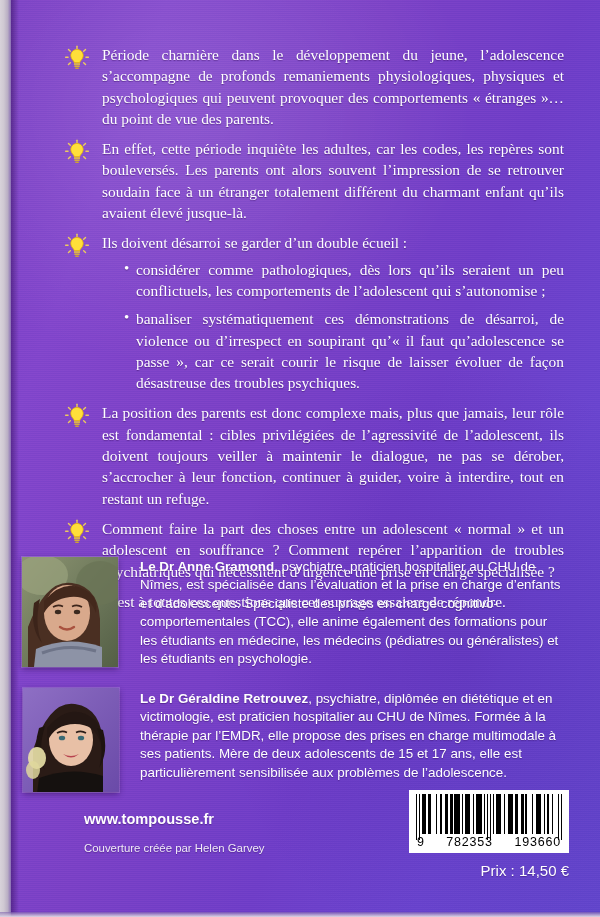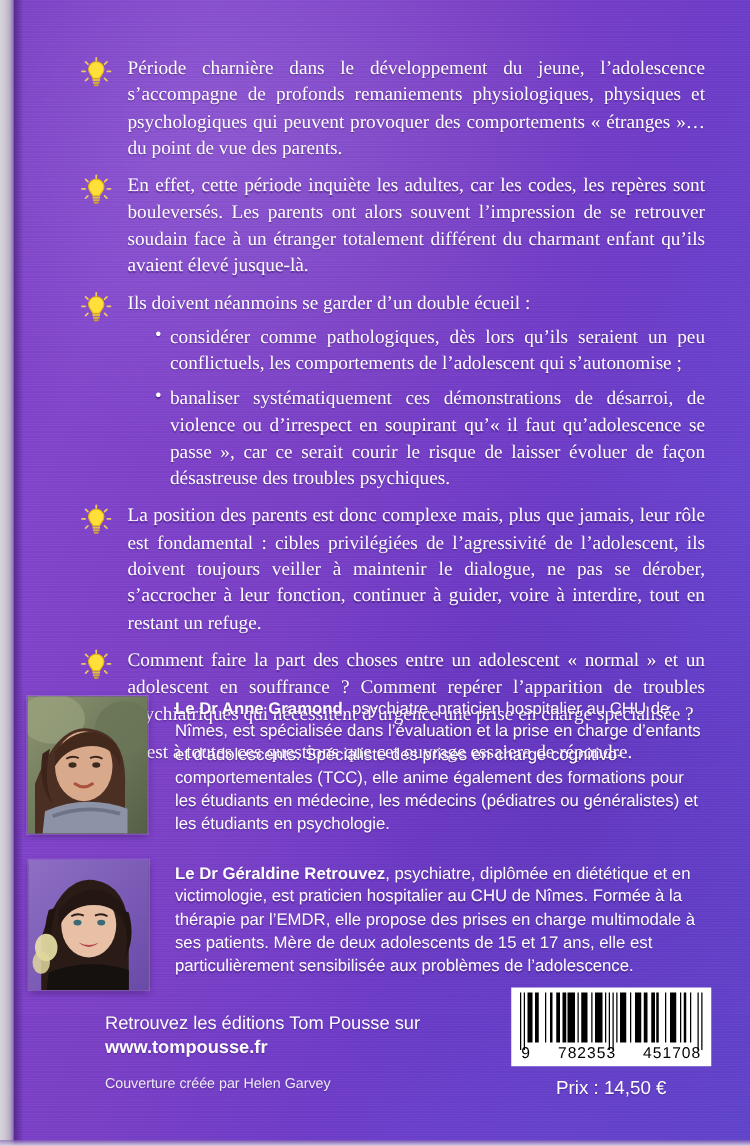--- a/index.html
+++ b/index.html
@@ -182,21 +182,21 @@
     letter-spacing: .8px;
     display: flex;
     justify-content: space-between;
     padding: 1px 2px 0 2px;
   }
   .price {
     position: absolute;
     left: 409px;
     top: 862px;
     width: 160px;
-    text-align: center;
+    text-align: right;
     font-family: "Liberation Sans", "DejaVu Sans", sans-serif;
     font-size: 15px;
     color: #ffffff;
     text-shadow: 0 1px 1px rgba(40,0,80,.4);
   }
 </style>
 </head>
 <body>
 
 <div id="cover">
@@ -255,21 +255,21 @@
             <line x1="2" y1="15" x2="5" y2="15"></line>
             <line x1="30" y1="15" x2="27" y2="15"></line>
             <line x1="5.5" y1="24" x2="7.8" y2="21.8"></line>
             <line x1="26.5" y1="24" x2="24.2" y2="21.8"></line>
           </g>
           <path d="M16 5.5c-4.4 0-7.6 3.3-7.6 7.4 0 2.9 1.6 4.7 2.8 6.2.9 1.1 1.3 1.8 1.4 2.6h6.8c.1-.8.5-1.5 1.4-2.6 1.2-1.5 2.8-3.3 2.8-6.2 0-4.1-3.2-7.4-7.6-7.4z" fill="#ffdf3a" stroke="#e8b800" stroke-width="1"></path>
           <rect x="12.3" y="22.4" width="7.4" height="2.1" fill="#e3bb4a"></rect>
           <rect x="12.8" y="25.1" width="6.4" height="2.0" fill="#d9ae3e"></rect>
           <rect x="13.6" y="27.6" width="4.8" height="2.0" rx="1" fill="#cfa133"></rect>
         </svg>
-        <span>Ils doivent néanmoins se garder d’un double écueil :</span>
+        <span>Ils doivent désarroi se garder d’un double écueil :</span>
 
         <ul class="sublist">
           <li>considérer comme pathologiques, dès lors qu’ils seraient un peu conflictuels, les comportements de l’adolescent qui s’autonomise ;</li>
           <li>banaliser systématiquement ces démonstrations de désarroi, de violence ou d’irrespect en soupirant qu’« il faut qu’adolescence se passe », car ce serait courir le risque de laisser évoluer de façon désastreuse des troubles psychiques.</li>
         </ul>
       </div>
 
       <div class="para">
         <svg class="bulb" viewBox="0 0 32 32">
           <g stroke="#ffe14d" stroke-width="1.7" stroke-linecap="round" opacity=".85">
@@ -364,21 +364,20 @@
         <ellipse cx="14" cy="70" rx="9" ry="11" fill="#eae2a8" opacity=".9"></ellipse>
         <ellipse cx="10" cy="82" rx="7" ry="9" fill="#dfd79c" opacity=".85"></ellipse>
       </svg>
     </div>
 
     <div class="bio" id="bio-2">
       <b>Le Dr Géraldine Retrouvez</b><span>, psychiatre, diplômée en diététique et en victimologie, est praticien hospitalier au CHU de Nîmes. Formée à la thérapie par l’EMDR, elle propose des prises en charge multimodale à ses patients. Mère de deux adolescents de 15 et 17 ans, elle est particulièrement sensibilisée aux problèmes de l’adolescence.</span>
     </div>
 
     <div class="publisher">
-      <div class="line1">Retrouvez les éditions Tom Pousse sur</div>
       <div class="line2">www.tompousse.fr</div>
       <div class="credit">Couverture créée par Helen Garvey</div>
     </div>
 
     <div class="barcode-box">
       <div class="bars" id="bars">
           <i class="tall" style="width:1.55px;height:46px"></i>
           <i class="sp" style="width:1.55px"></i>
           <i class="tall" style="width:1.55px;height:46px"></i>
           <i class="sp" style="width:1.55px"></i>
@@ -434,21 +433,21 @@
           <i class="sp" style="width:3.10px"></i>
           <i class="" style="width:1.55px"></i>
           <i class="sp" style="width:4.65px"></i>
           <i class="tall" style="width:1.55px;height:46px"></i>
           <i class="sp" style="width:1.55px"></i>
           <i class="tall" style="width:1.55px;height:46px"></i>
         </div>
       <div class="barcode-digits">
         <span>9</span>
         <span>782353</span>
-        <span>451708</span>
+        <span>193660</span>
       </div>
     </div>
 
     <div class="price">Prix : 14,50 €</div>
 
   </div>
 
   <div class="bottom-edge"></div>
 </div>
 

